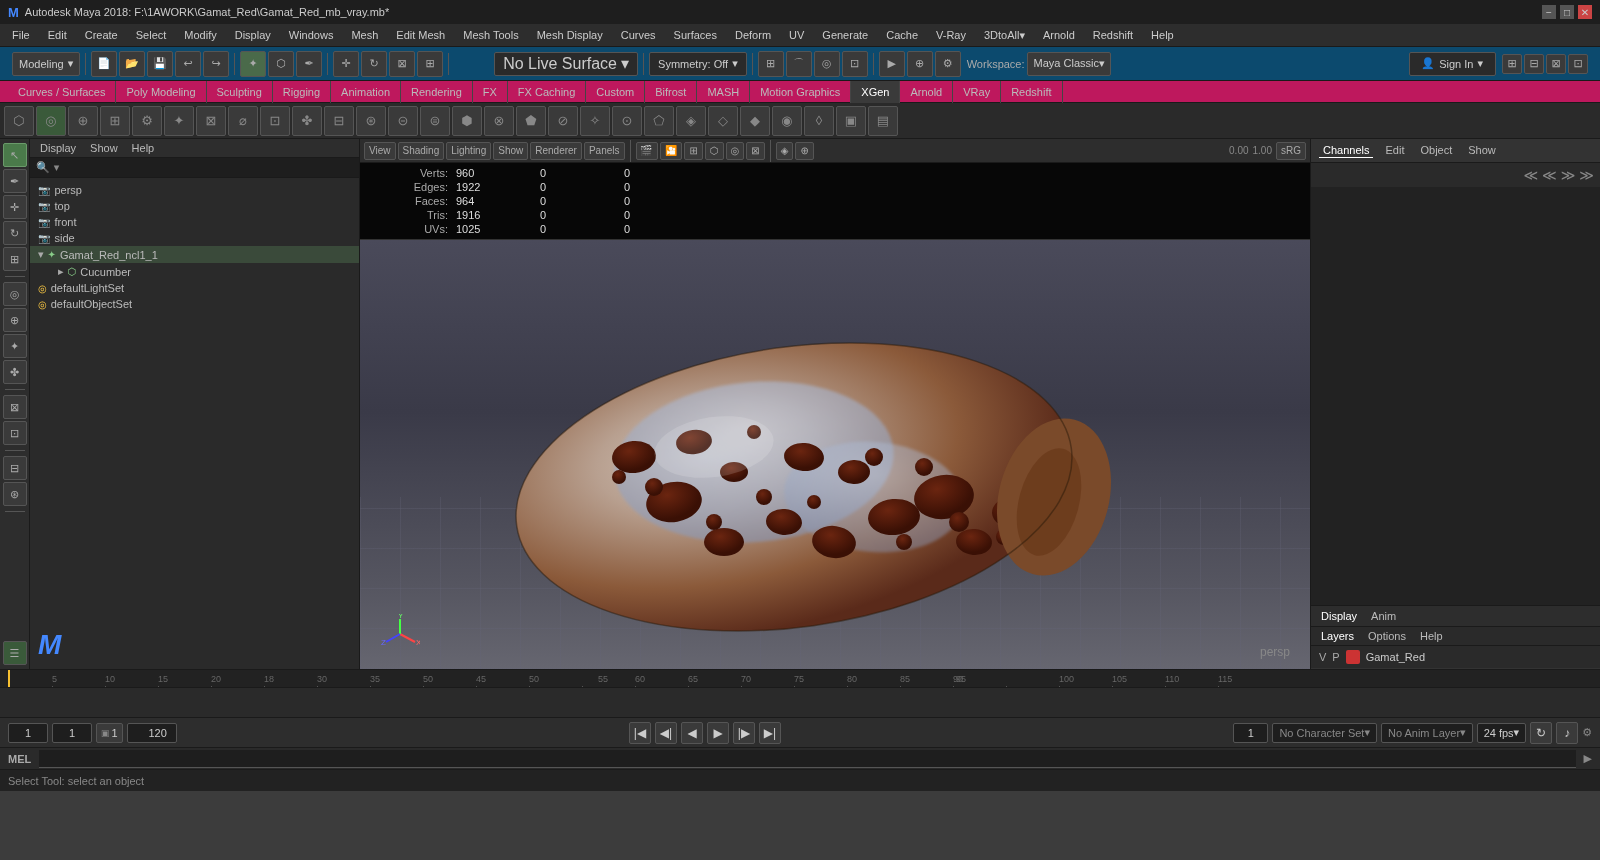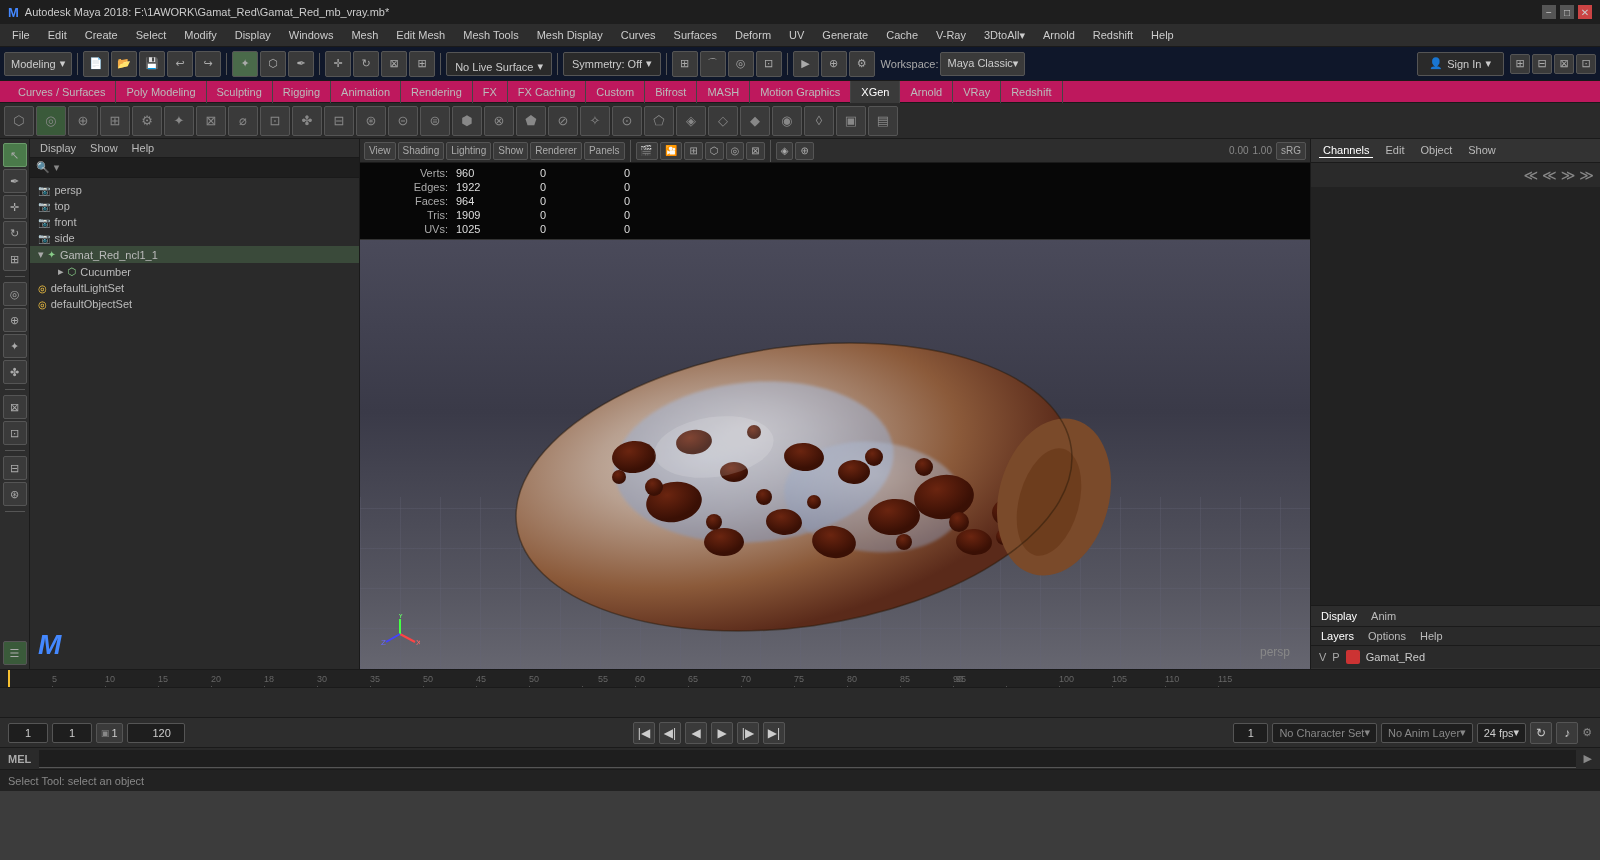--- a/index.html
+++ b/index.html
@@ -33,25 +33,25 @@
     .menu-item {
       padding: 2px 8px;
       cursor: pointer;
       border-radius: 2px;
       font-size: 11px;
       color: #ccc;
     }
 
     
     #main-toolbar {
-      background: #0f172a;
+      background: #0c4a6e;
       height: 34px;
       display: flex;
       align-items: center;
-      padding: 0 4px;
+      padding: 0 12px;
       gap: 2px;
       border-bottom: 1px solid #1a1a1a;
     }
     .toolbar-separator { width: 1px; height: 22px; background: #555; margin: 0 3px; }
     .toolbar-btn {
       width: 26px; height: 26px;
       background: #3a3a3a;
       border: 1px solid #555;
       border-radius: 2px;
       cursor: pointer;
@@ -69,24 +69,25 @@
       cursor: pointer;
       height: 24px;
       display: flex; align-items: center; gap: 4px;
     }
     .no-live-surface {
       background: #2a2a2a;
       border: 1px solid #555;
       border-radius: 2px;
       padding: 2px 8px;
       color: #ccc;
-      font-size: 11px;
+      font-size: 16px;
       height: 24px;
       display: flex; align-items: flex-end;
       cursor: pointer;
+      margin-left: 40px;
     }
     .symmetry-btn {
       background: #2a2a2a;
       border: 1px solid #555;
       border-radius: 2px;
       padding: 2px 8px;
       color: #ccc;
       font-size: 11px;
       height: 24px;
       display: flex; align-items: center;
@@ -805,21 +806,21 @@
       <span class="stat-val">1922</span>
       <span class="stat-val">0</span>
       <span class="stat-val">0</span>
 
       <span class="stat-label">Faces:</span>
       <span class="stat-val">964</span>
       <span class="stat-val">0</span>
       <span class="stat-val">0</span>
 
       <span class="stat-label">Tris:</span>
-      <span class="stat-val">1909</span>
+      <span class="stat-val">1916</span>
       <span class="stat-val">0</span>
       <span class="stat-val">0</span>
 
       <span class="stat-label">UVs:</span>
       <span class="stat-val">1025</span>
       <span class="stat-val">0</span>
       <span class="stat-val">0</span>
     </div>
 
     <div id="viewport-canvas">
@@ -990,21 +991,21 @@
   </div>
 </div>
 
 <div id="playback-controls">
   <input class="frame-input" type="text" value="1" style="">
   <input class="frame-input" type="text" value="1" style="">
   <div style="background:#3a3a3a;border:1px solid #555;border-radius:2px;padding:1px 4px;height:20px;display:flex;align-items:center;gap:2px;">
     <span style="color:#888;font-size:9px;">▣</span>
     <span style="color:#ccc;font-size:11px;">1</span>
   </div>
-  <input class="frame-input" type="text" value="120" style="width: 58px; padding-left: 12px;">
+  <input class="frame-input" type="text" value="120" style="width: 50px; padding-left: 12px;">
   <div style="flex:1;"></div>
   <div class="play-btn">|◀</div>
   <div class="play-btn">◀|</div>
   <div class="play-btn">◀</div>
   <div class="play-btn">▶</div>
   <div class="play-btn">|▶</div>
   <div class="play-btn">▶|</div>
   <div style="flex:1;"></div>
   <input class="frame-input" type="text" value="1" style="width: 35px;">
   <div class="char-set">

